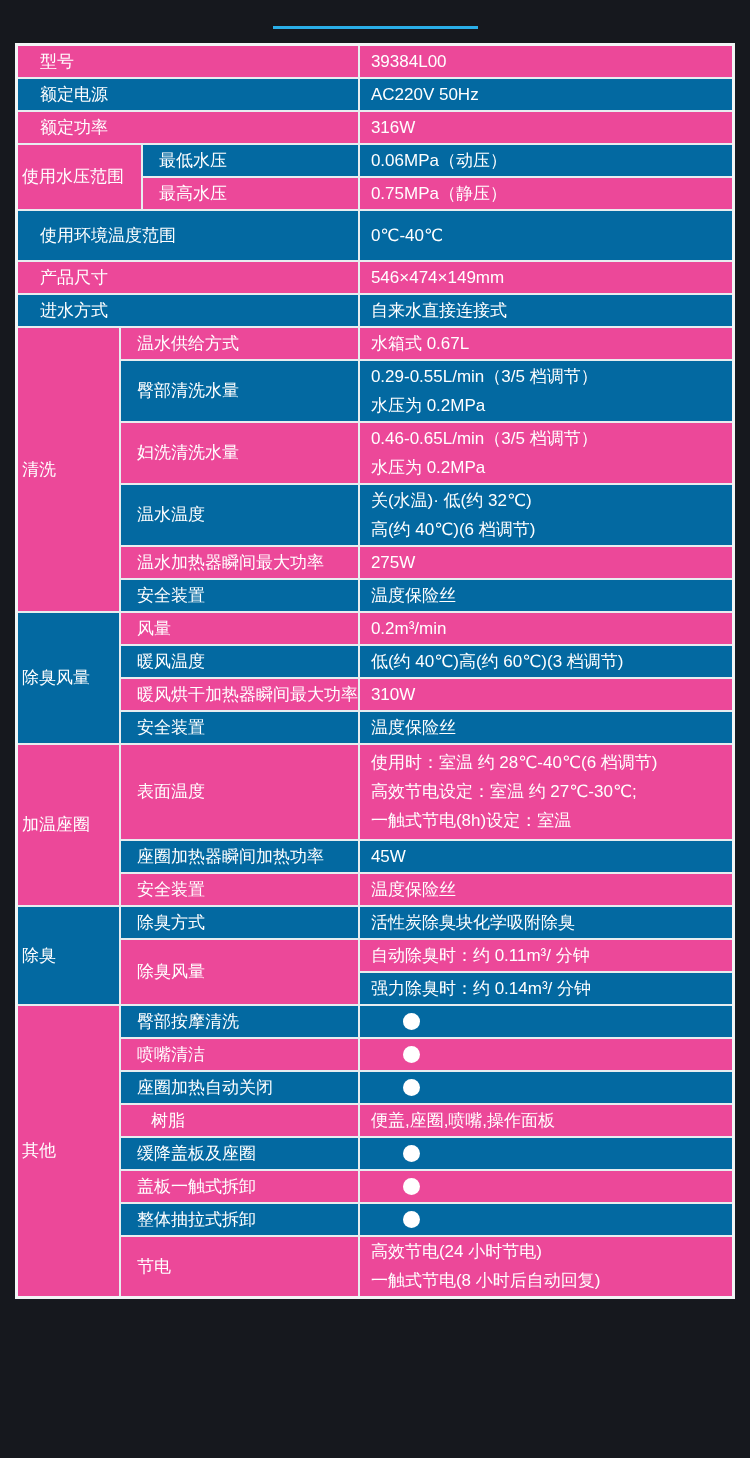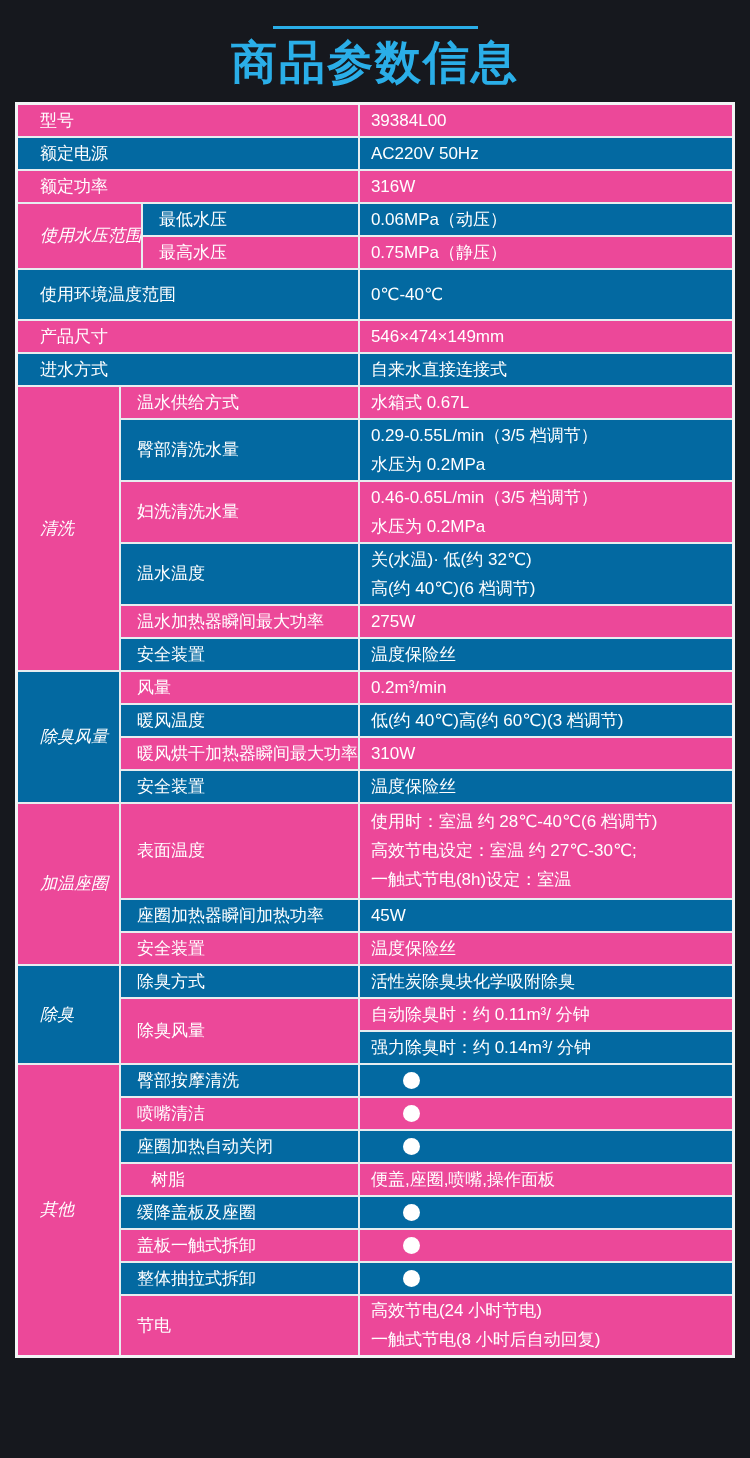--- a/index.html
+++ b/index.html
@@ -24,37 +24,36 @@
     border:3px solid #f2f5f6;
   }
   td{
     border:2px solid #e7edf0;
     color:#ffffff;font-size:17px;font-weight:400;
     padding:0;vertical-align:middle;
     overflow:hidden;white-space:nowrap;
   }
   td.teal{background:#ec4899;}
   td.dark{background:#0369a1;}
-  td.group-cell{padding-left:22px;font-style:italic;}
+  td.group-cell{padding-left:4px;}
   td.label-cell{padding-left:22px;}
   td.sublabel-cell{padding-left:16px;}
   td.sublabel-cell.indent{padding-left:30px;}
   td.value-cell{padding-left:11px;}
   .value-line{line-height:29px;}
   .bullet{
     display:inline-block;width:17px;height:17px;border-radius:50%;
     background:#ffffff;margin-left:32px;vertical-align:middle;
   }
 </style>
 </head>
 <body style="background: rgb(22, 24, 30);">
 
 <div class="header">
   <div class="accent-line" style="background: rgb(42, 174, 232);"></div>
-  <h1 class="page-title" style="color: rgb(42, 174, 232);">商品参数信息</h1>
 </div>
 
 <table class="spec">
   <colgroup>
     <col style="width:103px">
     <col style="width:22px">
     <col style="width:216px">
     <col style="width:373px">
   </colgroup>
   <tbody id="spec-body">

